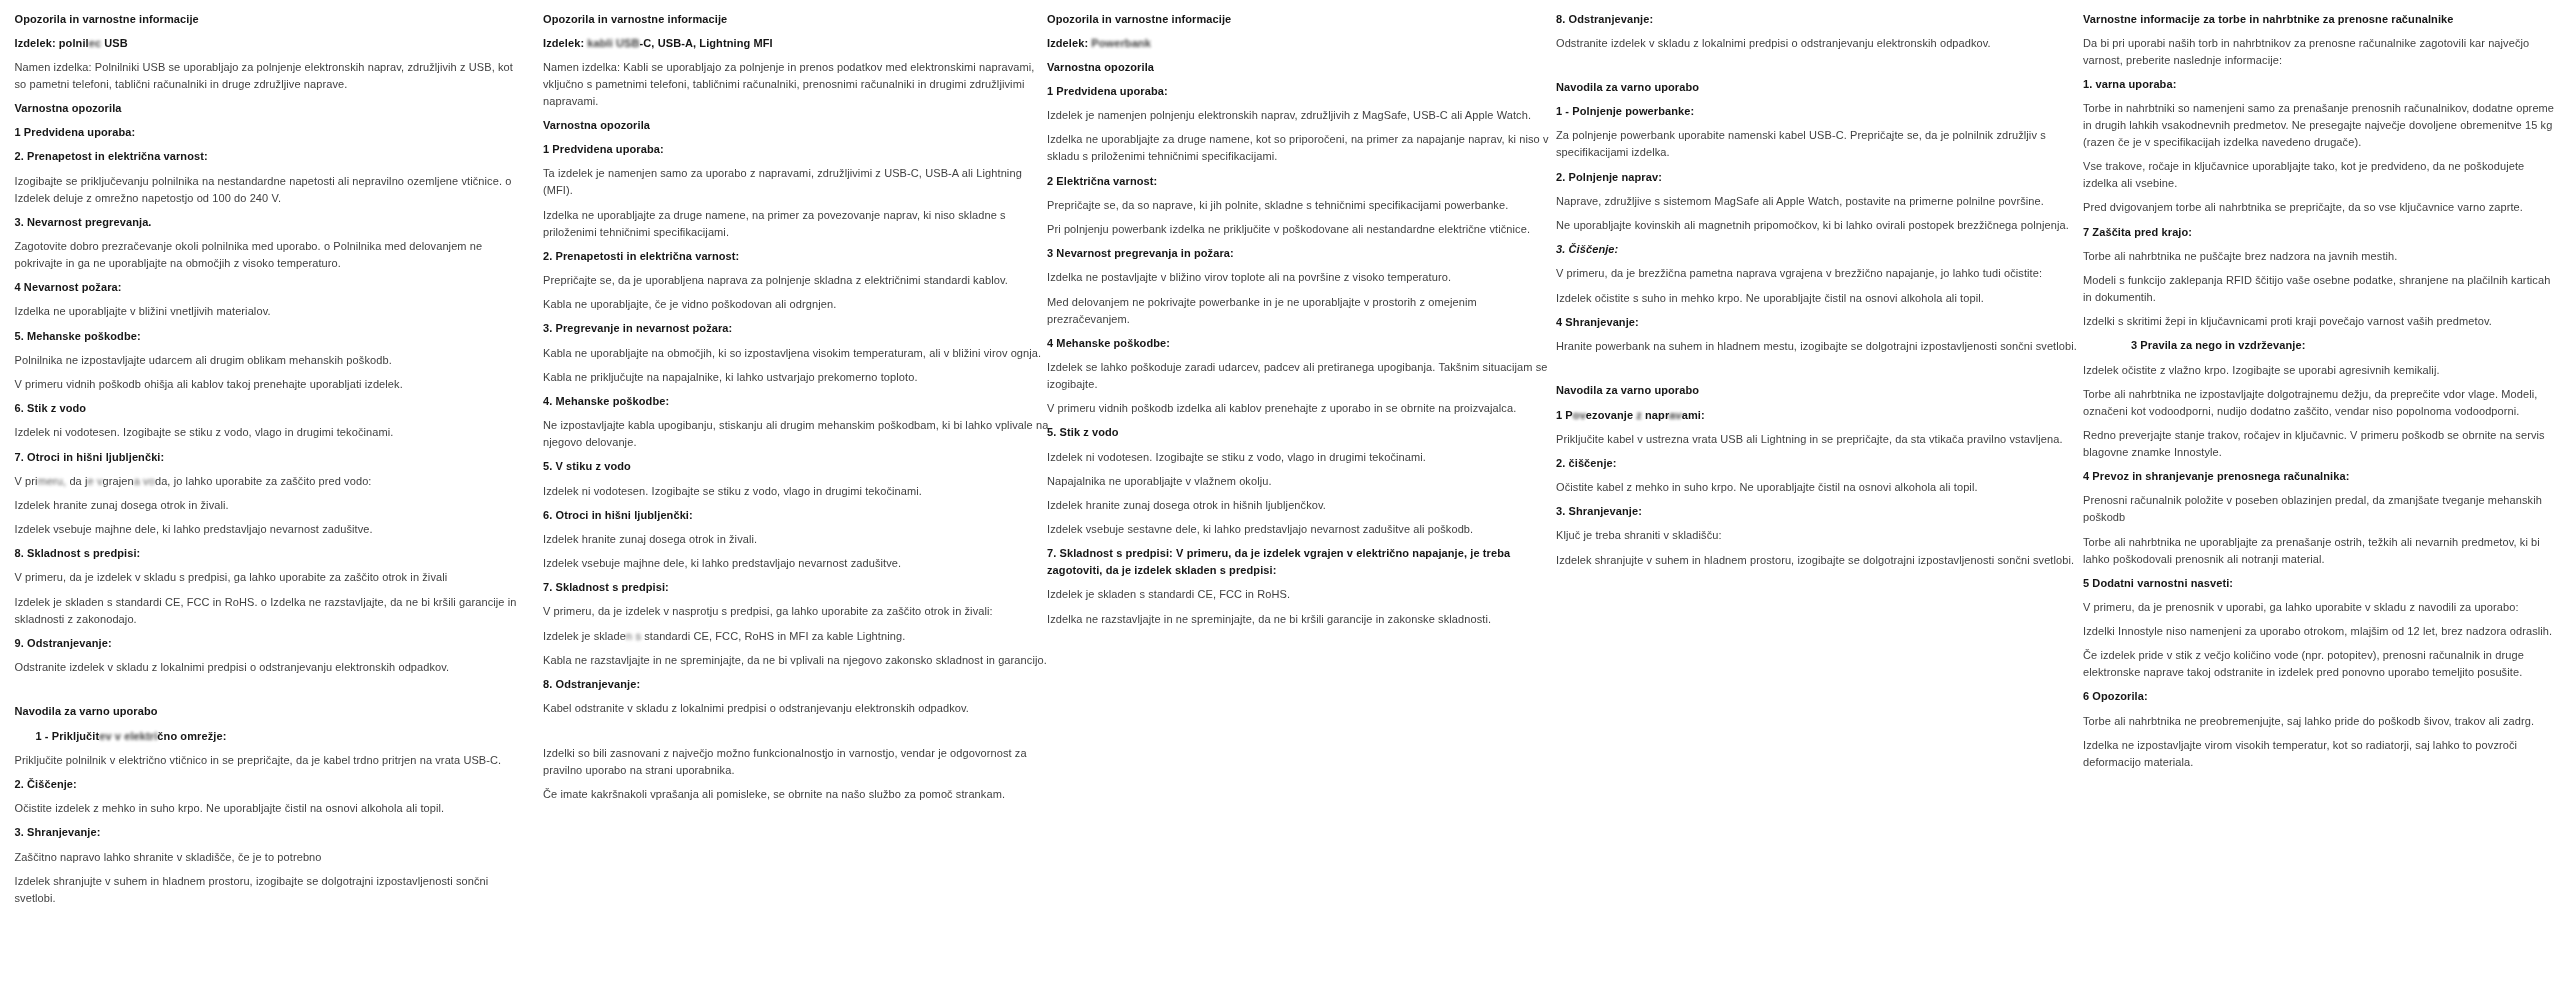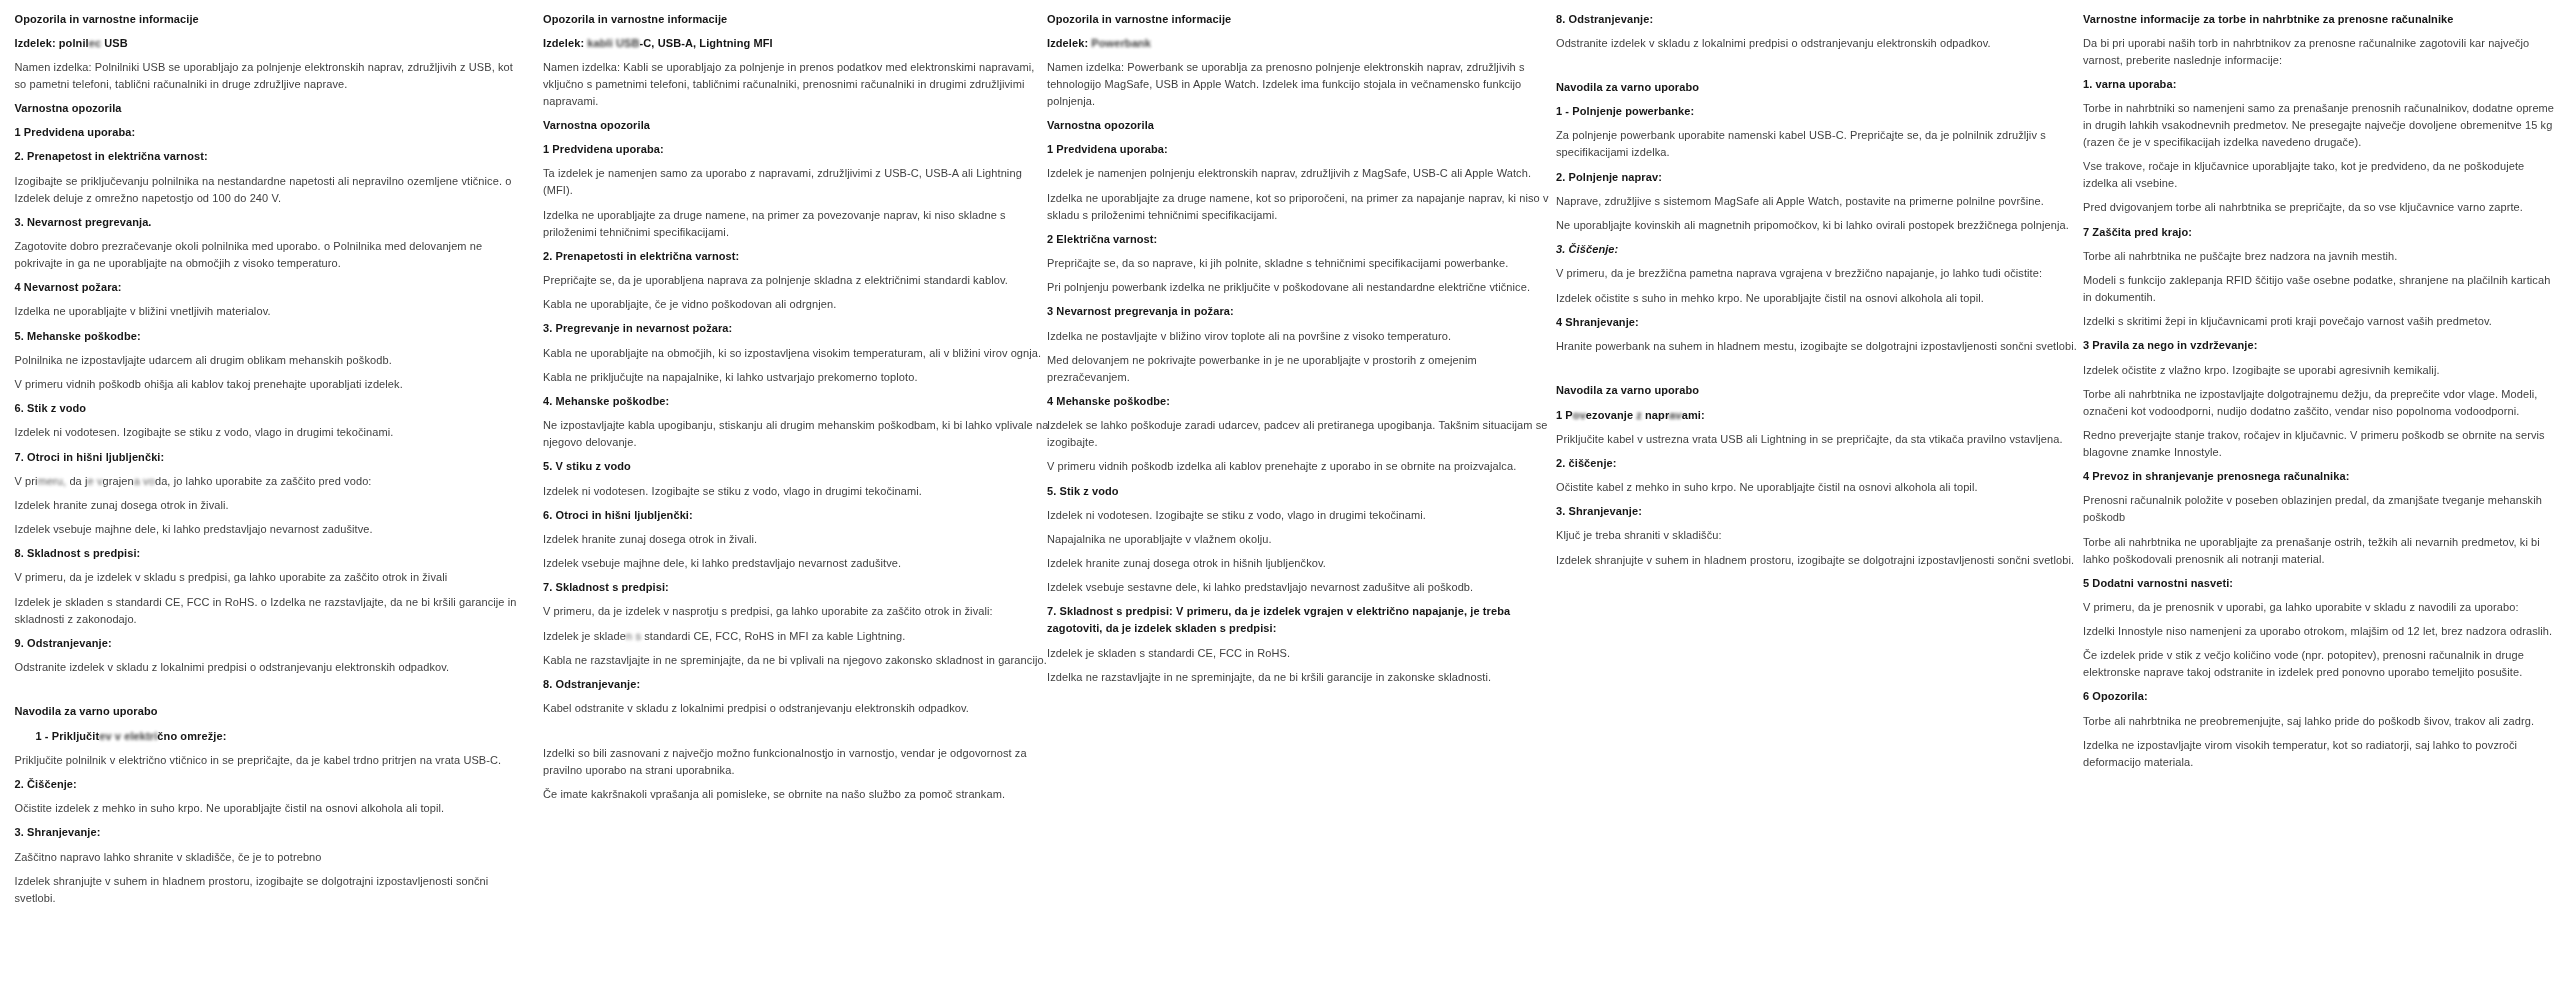--- a/index.html
+++ b/index.html
@@ -102,21 +102,20 @@
       <div class="p">Kabla ne razstavljajte in ne spreminjajte, da ne bi vplivali na njegovo zakonsko skladnost in garancijo.</div>
       <div class="h" style="color: rgb(22, 22, 22);">8. Odstranjevanje:</div>
       <div class="p">Kabel odstranite v skladu z lokalnimi predpisi o odstranjevanju elektronskih odpadkov.</div>
       <div class="gap"></div>
       <div class="p">Izdelki so bili zasnovani z največjo možno funkcionalnostjo in varnostjo, vendar je odgovornost za pravilno uporabo na strani uporabnika.</div>
       <div class="p">Če imate kakršnakoli vprašanja ali pomisleke, se obrnite na našo službo za pomoč strankam.</div>
     </section>
   <section class="col" id="col-3" style="color: rgb(63, 63, 63);">
       <div class="h" style="color: rgb(22, 22, 22);">Opozorila in varnostne informacije</div>
       <div class="h" style="color: rgb(22, 22, 22);"><span>Izdelek: </span><span class="blur">Powerbank</span></div>
-      <div class="p">Namen izdelka: Powerbank se uporablja za prenosno polnjenje elektronskih naprav, združljivih s tehnologijo MagSafe, USB in Apple Watch. Izdelek ima funkcijo stojala in večnamensko funkcijo polnjenja.</div>
       <div class="h" style="color: rgb(22, 22, 22);">Varnostna opozorila</div>
       <div class="h" style="color: rgb(22, 22, 22);">1 Predvidena uporaba:</div>
       <div class="p">Izdelek je namenjen polnjenju elektronskih naprav, združljivih z MagSafe, USB-C ali Apple Watch.</div>
       <div class="p">Izdelka ne uporabljajte za druge namene, kot so priporočeni, na primer za napajanje naprav, ki niso v skladu s priloženimi tehničnimi specifikacijami.</div>
       <div class="h" style="color: rgb(22, 22, 22);">2 Električna varnost:</div>
       <div class="p">Prepričajte se, da so naprave, ki jih polnite, skladne s tehničnimi specifikacijami powerbanke.</div>
       <div class="p">Pri polnjenju powerbank izdelka ne priključite v poškodovane ali nestandardne električne vtičnice.</div>
       <div class="h" style="color: rgb(22, 22, 22);">3 Nevarnost pregrevanja in požara:</div>
       <div class="p">Izdelka ne postavljajte v bližino virov toplote ali na površine z visoko temperaturo.</div>
       <div class="p">Med delovanjem ne pokrivajte powerbanke in je ne uporabljajte v prostorih z omejenim prezračevanjem.</div>
@@ -161,21 +160,21 @@
       <div class="h" style="color: rgb(22, 22, 22);">Varnostne informacije za torbe in nahrbtnike za prenosne računalnike</div>
       <div class="p">Da bi pri uporabi naših torb in nahrbtnikov za prenosne računalnike zagotovili kar največjo varnost, preberite naslednje informacije:</div>
       <div class="h" style="color: rgb(22, 22, 22);">1. varna uporaba:</div>
       <div class="p">Torbe in nahrbtniki so namenjeni samo za prenašanje prenosnih računalnikov, dodatne opreme in drugih lahkih vsakodnevnih predmetov. Ne presegajte največje dovoljene obremenitve 15 kg (razen če je v specifikacijah izdelka navedeno drugače).</div>
       <div class="p">Vse trakove, ročaje in ključavnice uporabljajte tako, kot je predvideno, da ne poškodujete izdelka ali vsebine.</div>
       <div class="p">Pred dvigovanjem torbe ali nahrbtnika se prepričajte, da so vse ključavnice varno zaprte.</div>
       <div class="h" style="color: rgb(22, 22, 22);">7 Zaščita pred krajo:</div>
       <div class="p">Torbe ali nahrbtnika ne puščajte brez nadzora na javnih mestih.</div>
       <div class="p">Modeli s funkcijo zaklepanja RFID ščitijo vaše osebne podatke, shranjene na plačilnih karticah in dokumentih.</div>
       <div class="p">Izdelki s skritimi žepi in ključavnicami proti kraji povečajo varnost vaših predmetov.</div>
-      <div class="h" style="color: rgb(22, 22, 22);">3 Pravila za nego in vzdrževanje:</div>
+      <div class="h" style="color: rgb(22, 22, 22); margin-left: 48px;">3 Pravila za nego in vzdrževanje:</div>
       <div class="p">Izdelek očistite z vlažno krpo. Izogibajte se uporabi agresivnih kemikalij.</div>
       <div class="p">Torbe ali nahrbtnika ne izpostavljajte dolgotrajnemu dežju, da preprečite vdor vlage. Modeli, označeni kot vodoodporni, nudijo dodatno zaščito, vendar niso popolnoma vodoodporni.</div>
       <div class="p">Redno preverjajte stanje trakov, ročajev in ključavnic. V primeru poškodb se obrnite na servis blagovne znamke Innostyle.</div>
       <div class="h" style="color: rgb(22, 22, 22);">4 Prevoz in shranjevanje prenosnega računalnika:</div>
       <div class="p">Prenosni računalnik položite v poseben oblazinjen predal, da zmanjšate tveganje mehanskih poškodb</div>
       <div class="p">Torbe ali nahrbtnika ne uporabljajte za prenašanje ostrih, težkih ali nevarnih predmetov, ki bi lahko poškodovali prenosnik ali notranji material.</div>
       <div class="h" style="color: rgb(22, 22, 22);">5 Dodatni varnostni nasveti:</div>
       <div class="p">V primeru, da je prenosnik v uporabi, ga lahko uporabite v skladu z navodili za uporabo:</div>
       <div class="p">Izdelki Innostyle niso namenjeni za uporabo otrokom, mlajšim od 12 let, brez nadzora odraslih.</div>
       <div class="p">Če izdelek pride v stik z večjo količino vode (npr. potopitev), prenosni računalnik in druge elektronske naprave takoj odstranite in izdelek pred ponovno uporabo temeljito posušite.</div>

